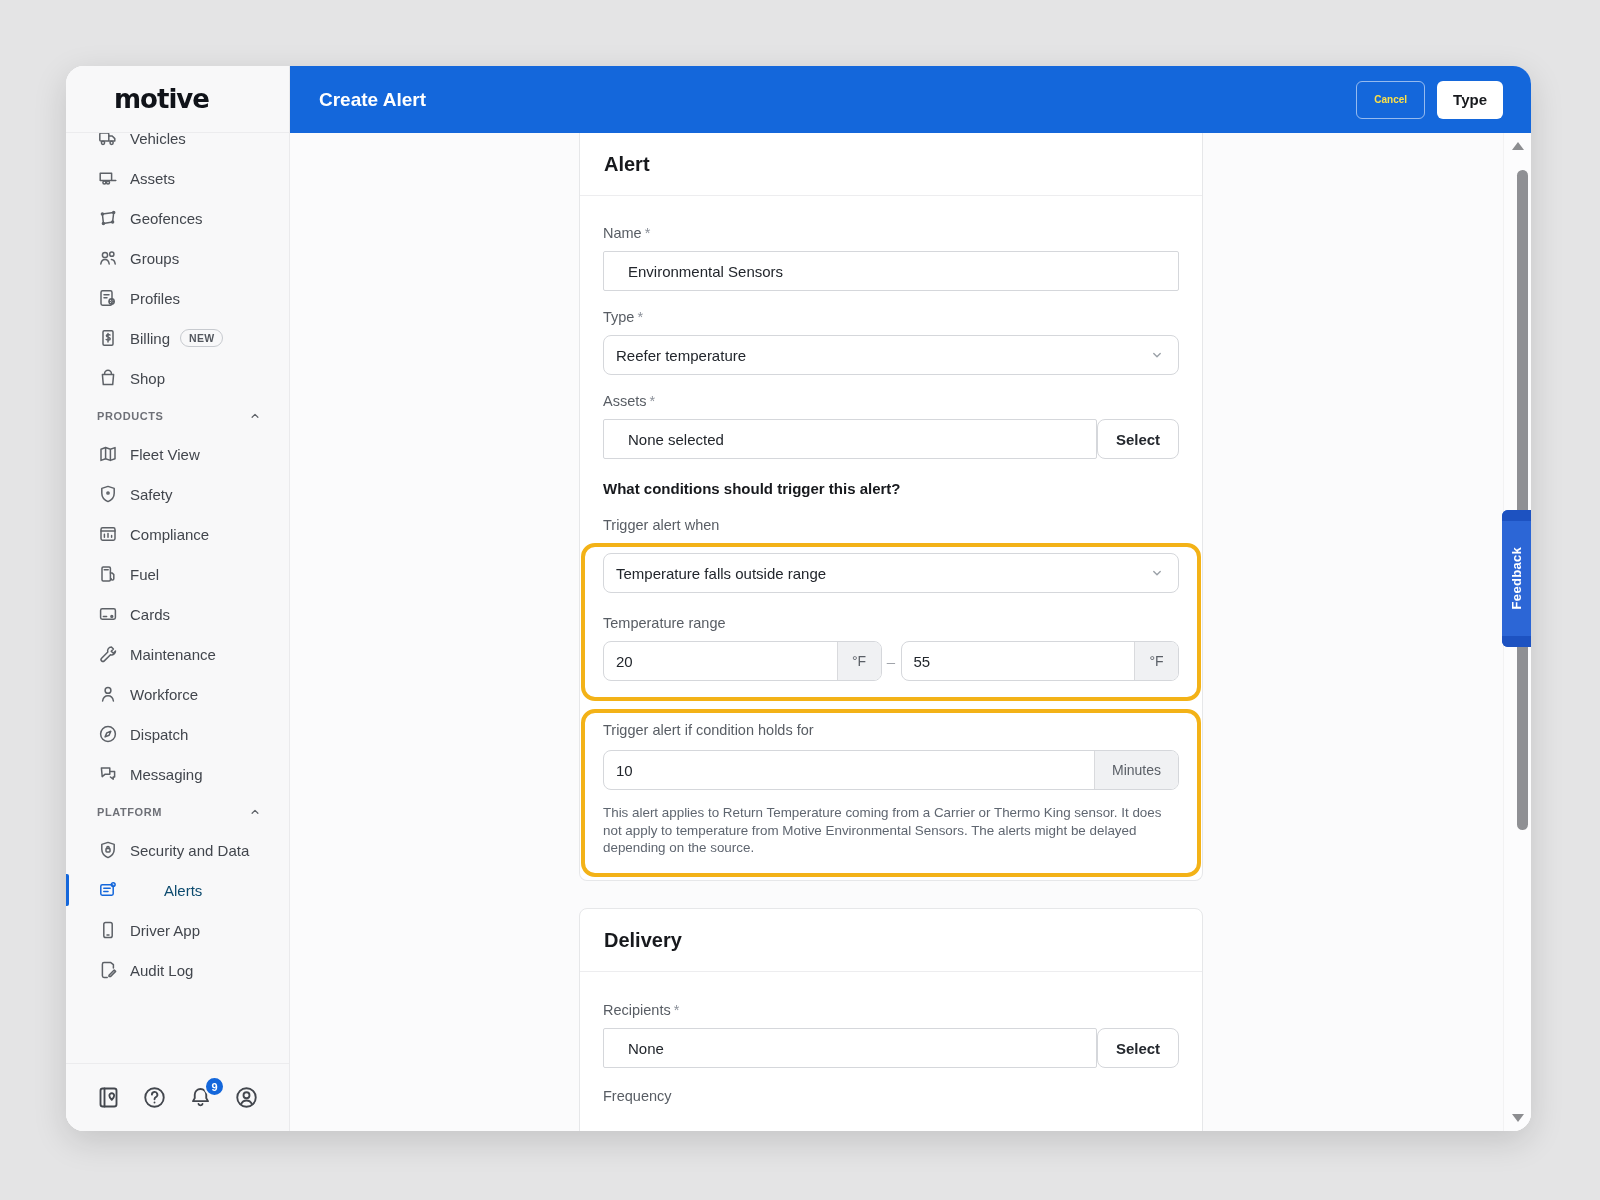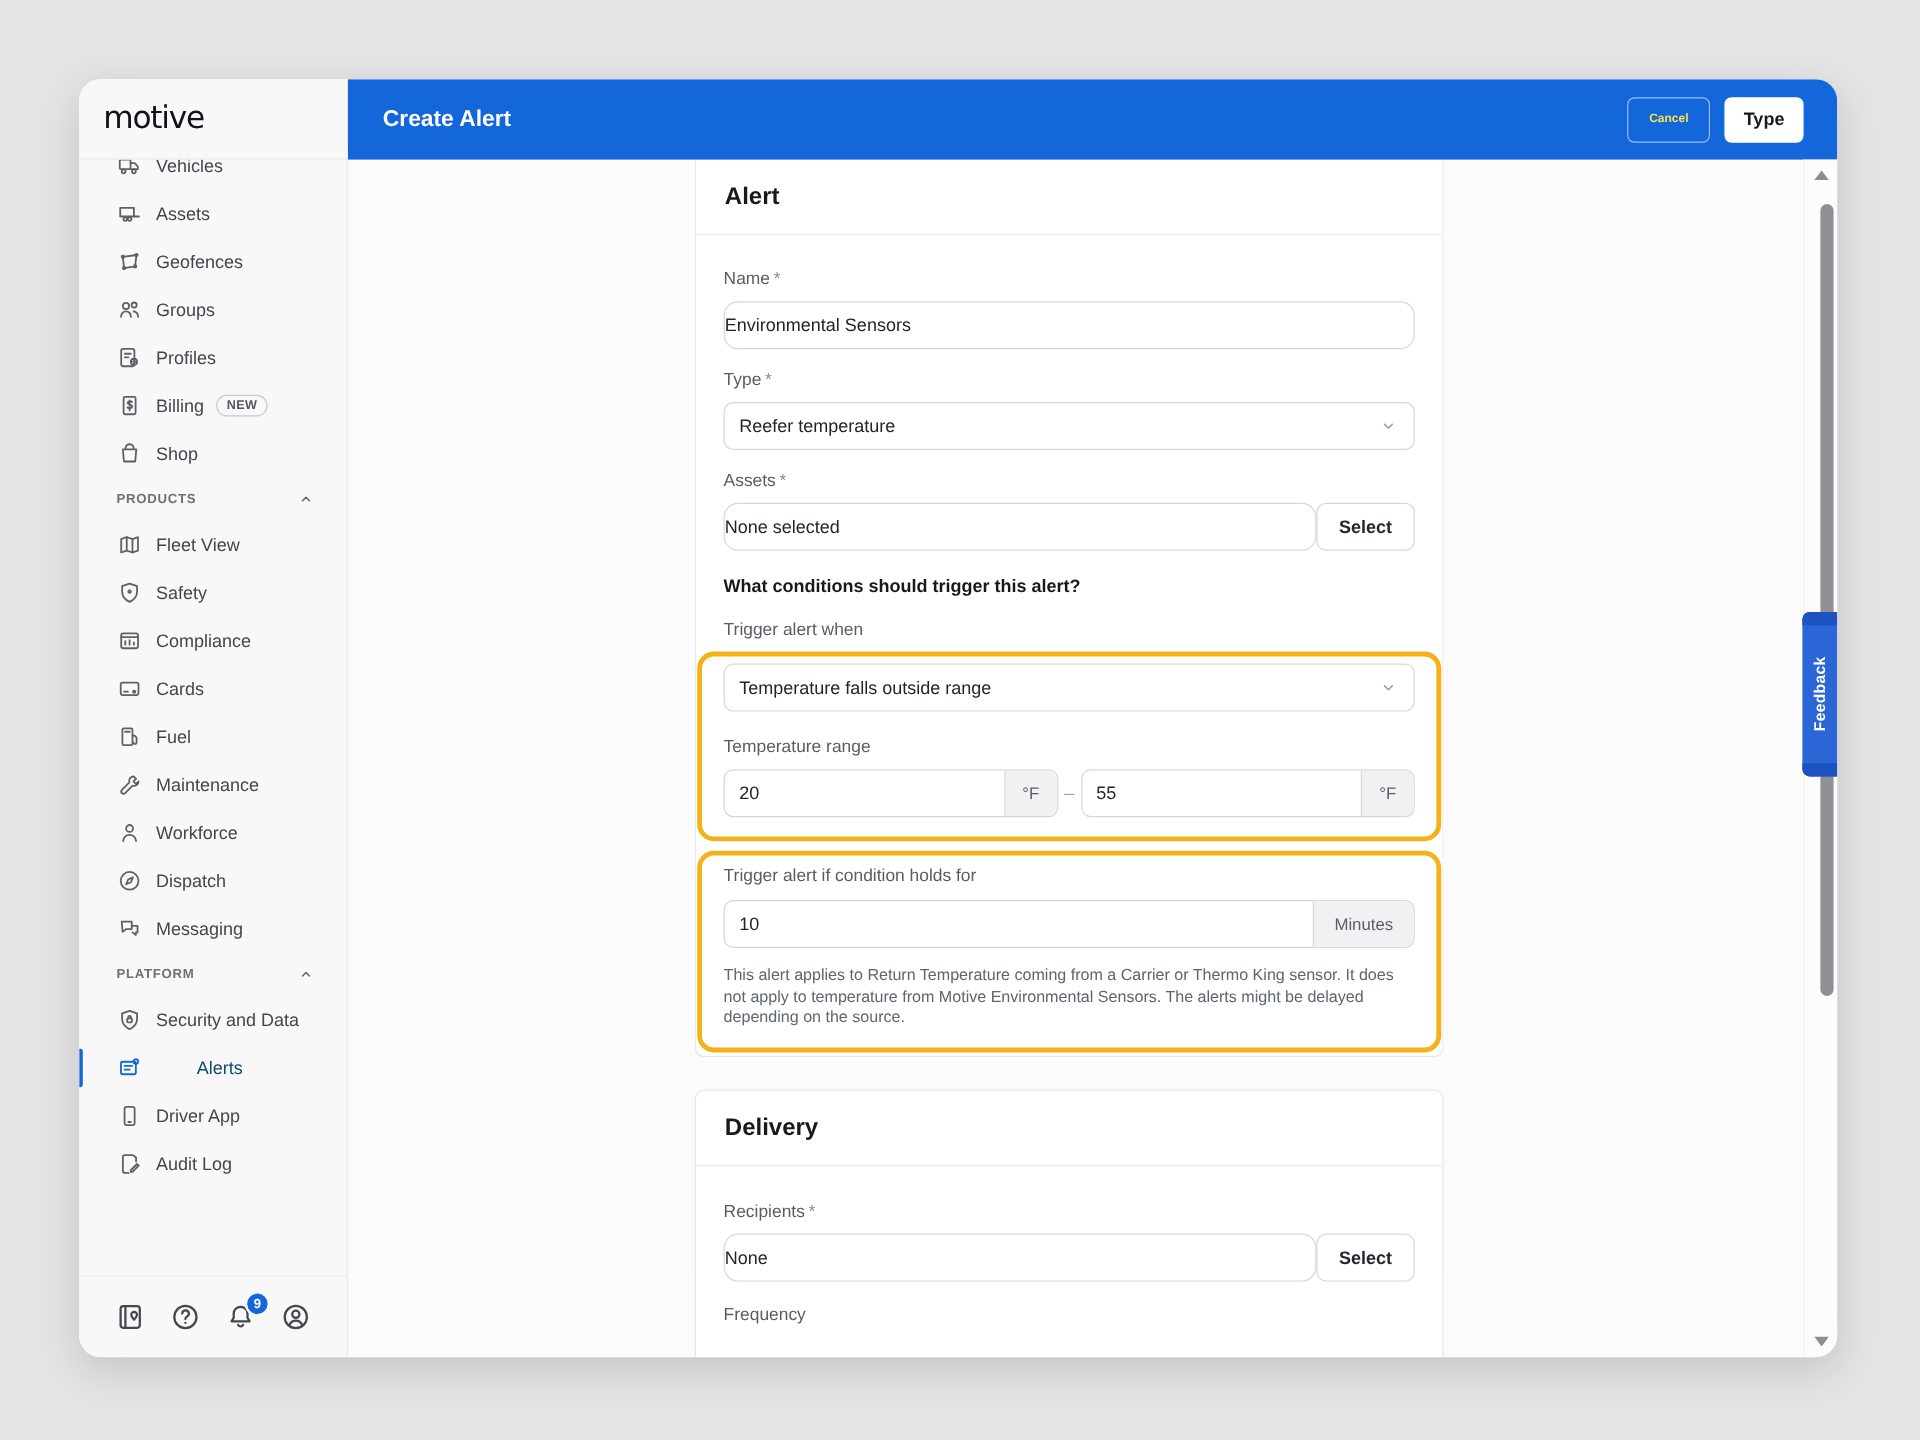--- a/index.html
+++ b/index.html
@@ -7,21 +7,21 @@
   body { background:#e4e4e5; font-family:"Liberation Sans", sans-serif; color:#24292f; }
 
   .app-window { position:absolute; left:66px; top:66px; width:1465px; height:1065px;
     background:#fff; border-radius:18px; overflow:hidden; box-shadow:0 10px 34px rgba(0,0,0,.14); }
 
   
   .sidebar { position:absolute; left:0; top:0; width:224px; height:100%;
     background:#f8f8f9; border-right:1px solid #eaeaec; }
   .logo { position:absolute; left:0; top:0; width:100%; height:67px; z-index:5;
     background:#f8f8f9; border-bottom:1px solid #ececee; display:flex; align-items:center;
-    padding-left:20px; font-family:"DejaVu Sans", sans-serif; font-weight:400;
+    padding-left:48px; font-family:"DejaVu Sans", sans-serif; font-weight:700;
     font-size:26px; letter-spacing:-1px; color:#101319; }
   .nav { position:absolute; left:0; top:52px; width:100%; }
   .nav-item { position:relative; height:40px; display:flex; align-items:center;
     padding-left:32px; font-size:15px; color:#42464d; cursor:pointer; }
   .nav-item .nav-icon { width:20px; height:20px; margin-right:12px; color:#5d6167; flex:none; }
   .nav-item.active { color:#0c4a6e;gap:34px; }
   .nav-item.active .nav-icon { color:#1467db; }
   .nav-item.active::before { content:""; position:absolute; left:0; top:4px; bottom:4px;
     width:3px; background:#1467db; border-radius:0 2px 2px 0; }
   .nav-sec { height:36px; display:flex; align-items:center; padding:0 26px 0 31px;
@@ -56,22 +56,22 @@
     border:1px solid #e6e7e9; border-radius:8px; }
   .card-alert { top:0; height:748px; border-top:none; border-radius:0 0 8px 8px; }
   .card-delivery { top:775px; height:280px; }
   .card-head { height:63px; display:flex; align-items:center; padding:2px 24px;
     border-bottom:1px solid #ededef; }
   .card-head h2 { font-size:20px; font-weight:700; color:#17191d; }
   .card-body { padding:0 23px; }
   .field-label { margin:18px 0 10px; font-size:14.5px; color:#585d64; }
   .field-label.first { margin-top:29px; }
   .req { color:#8b9099; margin-left:3px; }
-  .text-input { width:100%; height:40px; border:1px solid #d5d7db; border-radius:12px;
-    background:#fff; padding:0 0; font-size:15px; color:#22262c; font-family:inherit; }
+  .text-input { width:100%; height:40px; border:1px solid #d5d7db; border-radius:2px;
+    background:#fff; padding:0 24px; font-size:15px; color:#22262c; font-family:inherit; }
   .selectlike { position:relative; width:100%; height:40px; border:1px solid #d5d7db;
     border-radius:8px; background:#fff; display:flex; align-items:center;
     padding:0 38px 0 12px; font-size:15px; color:#22262c; cursor:pointer; }
   .selectlike .chev { position:absolute; right:12px; width:18px; height:18px; color:#9aa0a7; }
   .input-row { display:flex; }
   .input-row .text-input { flex:1; }
   .btn-select { flex:none; width:82px; height:40px; background:#fff; border:1px solid #d5d7db;
     border-radius:8px; font-size:15px; font-weight:700; color:#24282e;
     font-family:inherit; cursor:pointer; }
   .question { margin-top:21px; font-size:15px; font-weight:700; color:#17191d; }
@@ -226,35 +226,35 @@
             <svg viewBox="0 0 20 20" fill="none" stroke="currentColor" stroke-width="1.5" stroke-linecap="round" stroke-linejoin="round">
               <rect x="3" y="3.8" width="14" height="12.4" rx="1.6"></rect>
               <path d="M3 7h14M6.4 13.2v-3M10 13.2V9.4M13.6 13.2v-1.8"></path>
             </svg>
           </span>
           <span class="nav-label">Compliance</span>
         </div>
         <div class="nav-item">
           <span class="nav-icon">
             <svg viewBox="0 0 20 20" fill="none" stroke="currentColor" stroke-width="1.5" stroke-linecap="round" stroke-linejoin="round">
+              <rect x="4" y="3" width="8.4" height="14" rx="1.2"></rect>
+              <path d="M6.2 5.8h4M12.4 9h1.8l1.6 1.6v4.2a1.3 1.3 0 01-2.6 0"></path>
+            </svg>
+          </span>
+          <span class="nav-label">Fuel</span>
+        </div>
+        <div class="nav-item">
+          <span class="nav-icon">
+            <svg viewBox="0 0 20 20" fill="none" stroke="currentColor" stroke-width="1.5" stroke-linecap="round" stroke-linejoin="round">
               <rect x="2.6" y="4.8" width="14.8" height="10.4" rx="1.6"></rect>
               <path d="M5.4 12.4h3.2"></path>
               <circle cx="13.8" cy="12.4" r=".9"></circle>
             </svg>
           </span>
           <span class="nav-label">Cards</span>
-        </div>
-        <div class="nav-item">
-          <span class="nav-icon">
-            <svg viewBox="0 0 20 20" fill="none" stroke="currentColor" stroke-width="1.5" stroke-linecap="round" stroke-linejoin="round">
-              <rect x="4" y="3" width="8.4" height="14" rx="1.2"></rect>
-              <path d="M6.2 5.8h4M12.4 9h1.8l1.6 1.6v4.2a1.3 1.3 0 01-2.6 0"></path>
-            </svg>
-          </span>
-          <span class="nav-label">Fuel</span>
         </div>
         <div class="nav-item">
           <span class="nav-icon">
             <svg viewBox="0 0 20 20" fill="none" stroke="currentColor" stroke-width="1.5" stroke-linecap="round" stroke-linejoin="round">
               <path d="M13.4 3a3.8 3.8 0 00-3.6 5L3.6 14.2a1.9 1.9 0 002.7 2.7l6.2-6.2a3.8 3.8 0 005-3.6l-2.2 2.2-2.1-2.1L15.4 5z"></path>
             </svg>
           </span>
           <span class="nav-label">Maintenance</span>
         </div>
         <div class="nav-item">

